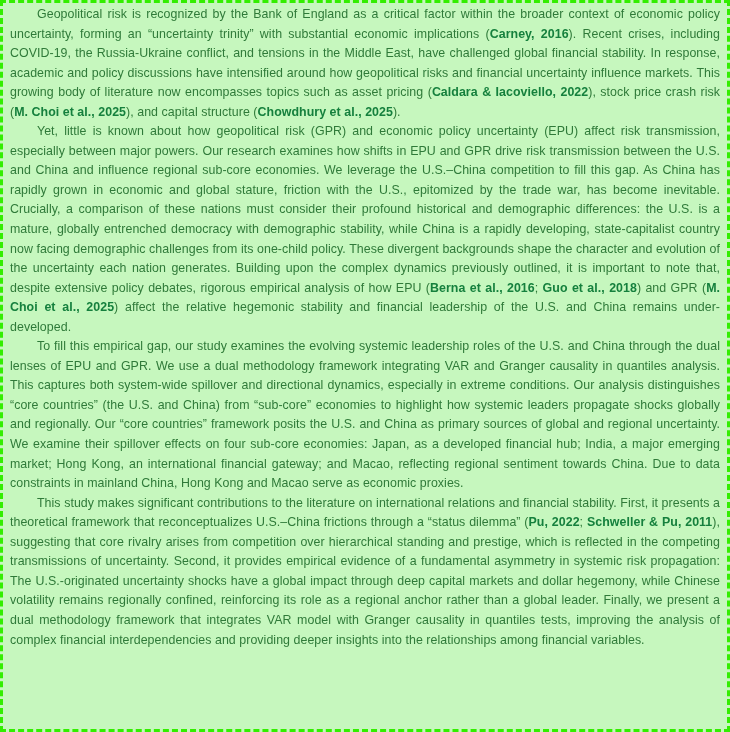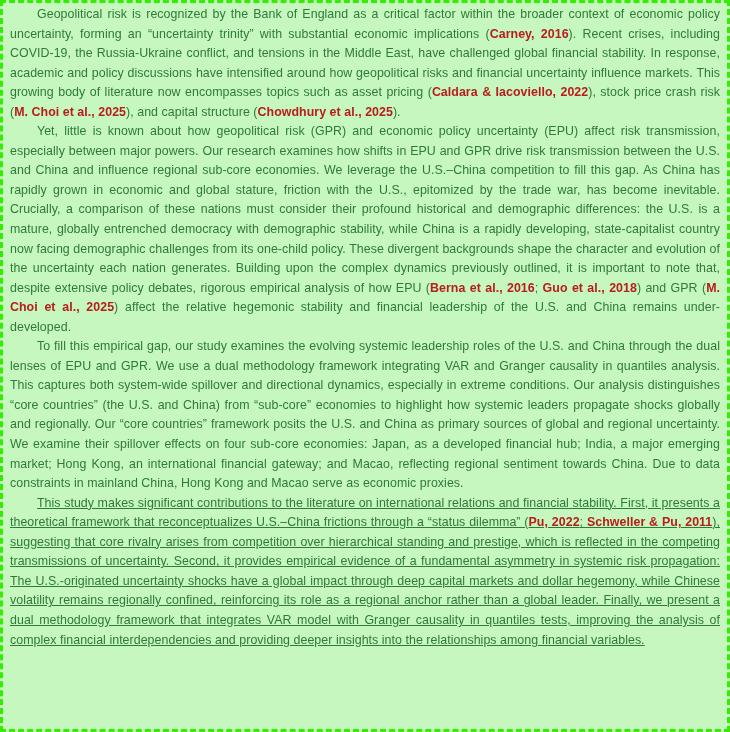--- a/index.html
+++ b/index.html
@@ -41,27 +41,26 @@
     line-height: 19.55px;
     color: #2f7a39;
     letter-spacing: 0.05px;
     word-spacing: 0px;
     hyphens: none;
   }
 
   
   .cite {
     font-weight: bold;
-    color: #b91c1c;
+    color: #15803d;
   }
 
   
   p.para:last-child {
     text-align: justify;
-    text-decoration: underline;
   }
 </style>
 </head>
 <body>
 
 <div id="document-frame">
   <div id="document-body">
     <p class="para"><span>Geopolitical risk is recognized by the Bank of England as a critical factor within the broader context of economic policy uncertainty, forming an “uncertainty trinity” with substantial economic implications (</span><span class="cite">Carney, 2016</span><span>). Recent crises, including COVID-19, the Russia-Ukraine conflict, and tensions in the Middle East, have challenged global financial stability. In response, academic and policy discussions have intensified around how geopolitical risks and financial uncertainty influence markets. This growing body of literature now encompasses topics such as asset pricing (</span><span class="cite">Caldara &amp; Iacoviello, 2022</span><span>), stock price crash risk (</span><span class="cite">M. Choi et al., 2025</span><span>), and capital structure (</span><span class="cite">Chowdhury et al., 2025</span><span>).</span></p>
     <p class="para"><span>Yet, little is known about how geopolitical risk (GPR) and economic policy uncertainty (EPU) affect risk transmission, especially between major powers. Our research examines how shifts in EPU and GPR drive risk transmission between the U.S. and China and influence regional sub-core economies. We leverage the U.S.–China competition to fill this gap. As China has rapidly grown in economic and global stature, friction with the U.S., epitomized by the trade war, has become inevitable. Crucially, a comparison of these nations must consider their profound historical and demographic differences: the U.S. is a mature, globally entrenched democracy with demographic stability, while China is a rapidly developing, state-capitalist country now facing demographic challenges from its one-child policy. These divergent backgrounds shape the character and evolution of the uncertainty each nation generates. Building upon the complex dynamics previously outlined, it is important to note that, despite extensive policy debates, rigorous empirical analysis of how EPU (</span><span class="cite">Berna et al., 2016</span><span>; </span><span class="cite">Guo et al., 2018</span><span>) and GPR (</span><span class="cite">M. Choi et al., 2025</span><span>) affect the relative hegemonic stability and financial leadership of the U.S. and China remains under-developed.</span></p>
     <p class="para"><span>To fill this empirical gap, our study examines the evolving systemic leadership roles of the U.S. and China through the dual lenses of EPU and GPR. We use a dual methodology framework integrating VAR and Granger causality in quantiles analysis. This captures both system-wide spillover and directional dynamics, especially in extreme conditions. Our analysis distinguishes “core countries” (the U.S. and China) from “sub-core” economies to highlight how systemic leaders propagate shocks globally and regionally. Our “core countries” framework posits the U.S. and China as primary sources of global and regional uncertainty. We examine their spillover effects on four sub-core economies: Japan, as a developed financial hub; India, a major emerging market; Hong Kong, an international financial gateway; and Macao, reflecting regional sentiment towards China. Due to data constraints in mainland China, Hong Kong and Macao serve as economic proxies.</span></p>

